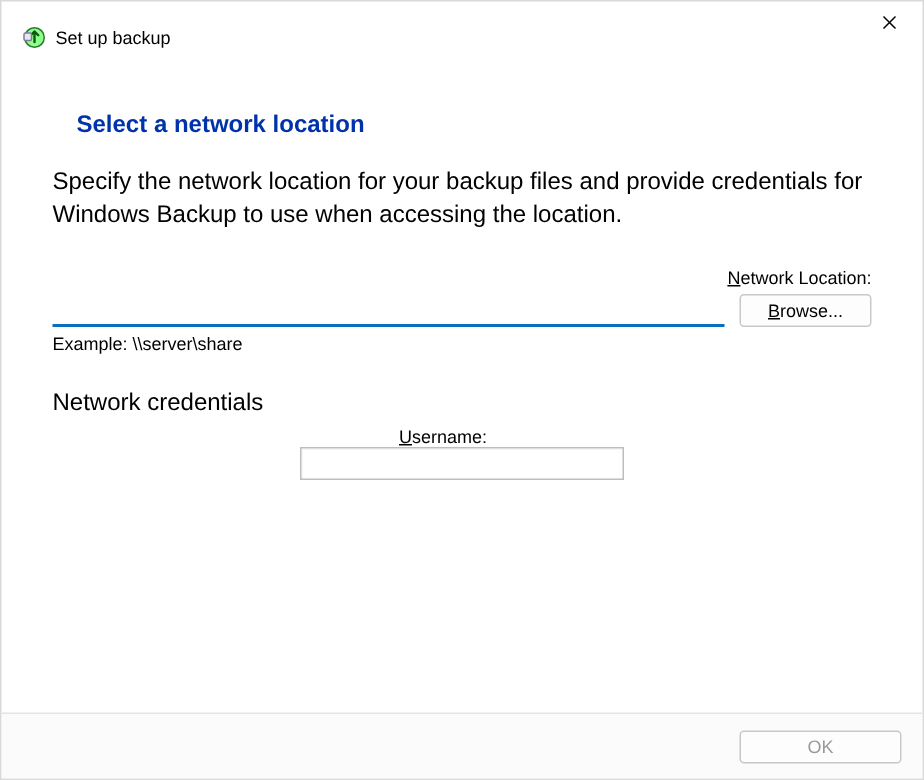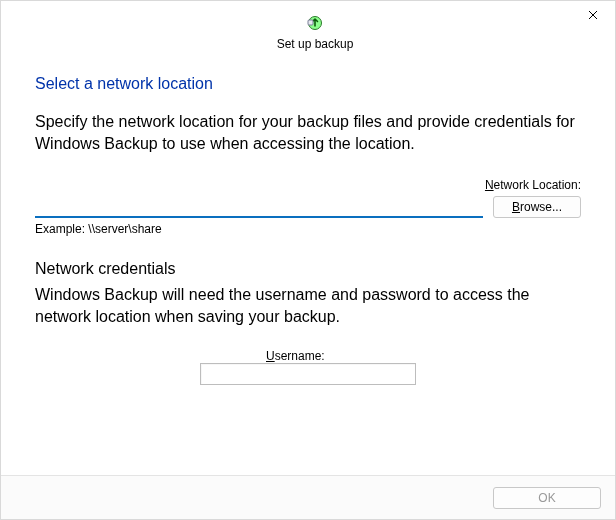--- a/index.html
+++ b/index.html
@@ -12,29 +12,29 @@
   }
   *{box-sizing:border-box;}
   .close{
     position:absolute;top:0;right:0;width:44px;height:28px;
     display:flex;align-items:center;justify-content:center;
     font-size:14px;color:#000;background:transparent;border:none;
     cursor:pointer;
   }
   .title-bar{
     display:flex;align-items:center;gap:6px;
-    padding:14px 0 0 14px;height:34px;flex-direction:column;
+    padding:14px 0 0 14px;height:34px;
   }
   .title-text{font-size:12px;}
   .content{
     padding:40px 34px 0 34px;
   }
   .heading{
-    color:#0033aa;font-size:16px;font-weight:400;
-    margin:0 0 18px 0;
+    color:#0033aa;font-size:16px;font-weight:700;
+    margin:0 0 18px 16px;
   }
   .para{
     font-size:16px;line-height:1.4;margin:0 0 22px 0;color:#000;
   }
   .label{
     font-size:12px;margin:0 0 4px 0;display:block;text-align:right;
   }
   .u{text-decoration:underline;}
   .row-loc{display:flex;align-items:center;gap:10px;margin-bottom:2px;}
   .loc-input{
@@ -96,21 +96,20 @@
   </label>
   <div class="row-loc">
     <input class="loc-input" type="text" value="" style="">
     <button class="browse">
       <span class="u">B</span><span>rowse...</span>
     </button>
   </div>
   <div class="example">Example: \\server\share</div>
 
   <div class="subheading">Network credentials</div>
-  <p class="para" style="margin-bottom:20px">Windows Backup will need the username and password to access the network location when saving your backup.</p>
 
   <div class="cred-row">
     <label class="cred-label">
       <span class="u">U</span><span>sername:</span>
     </label>
     <input class="cred-input" type="text" value="" style="">
   </div>
 </div>
 
 <div class="footer">

